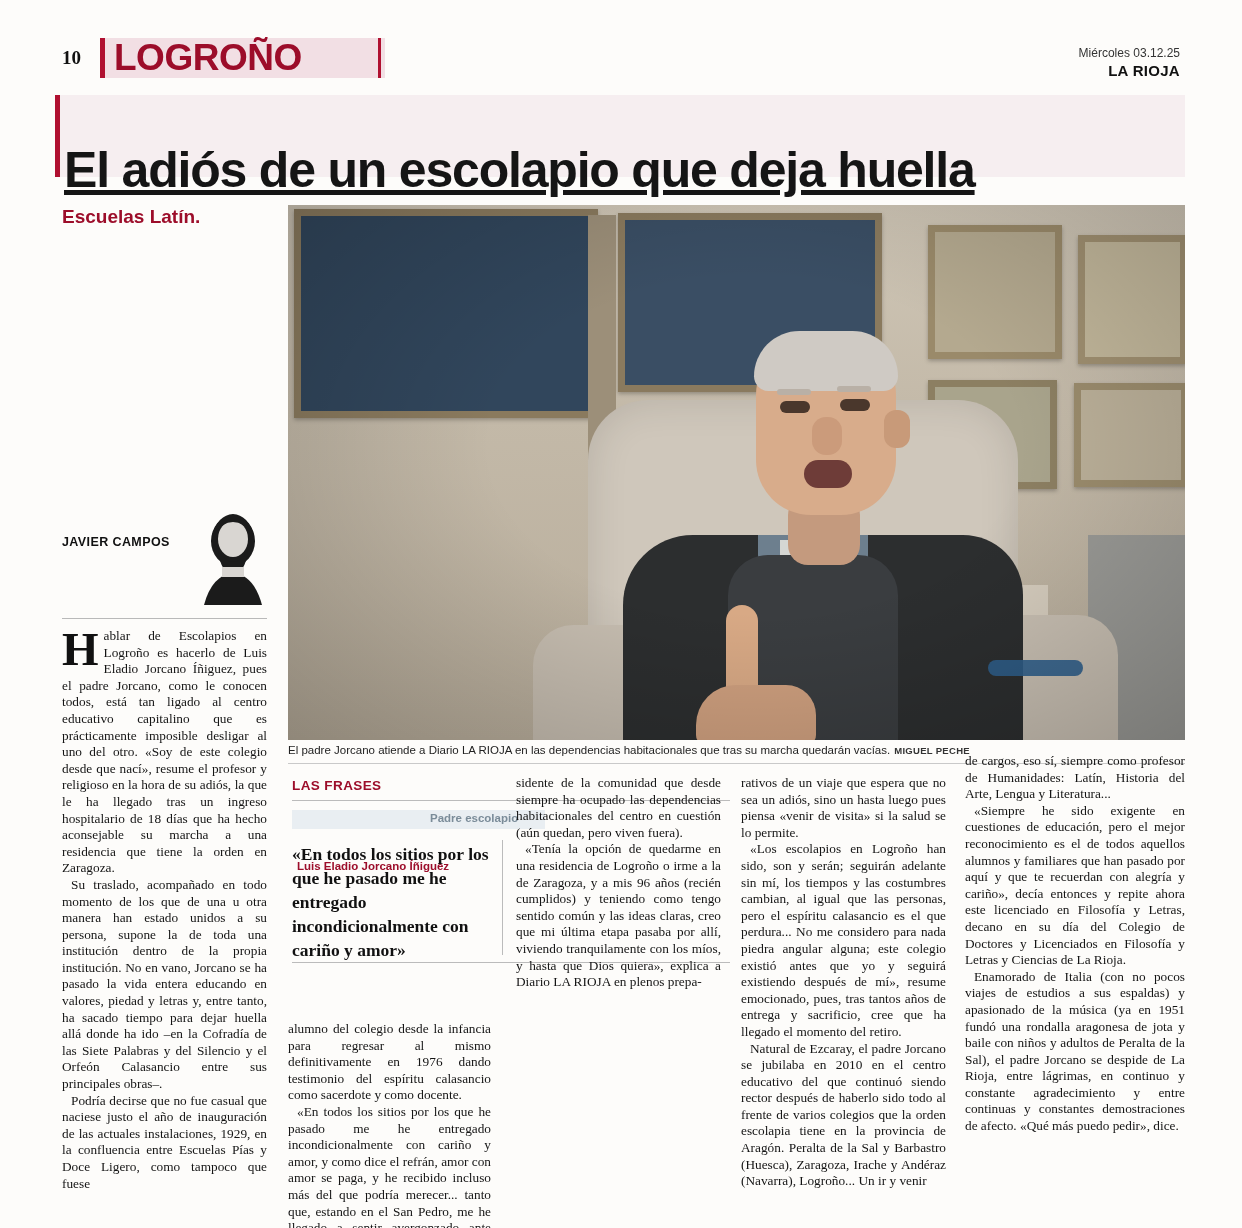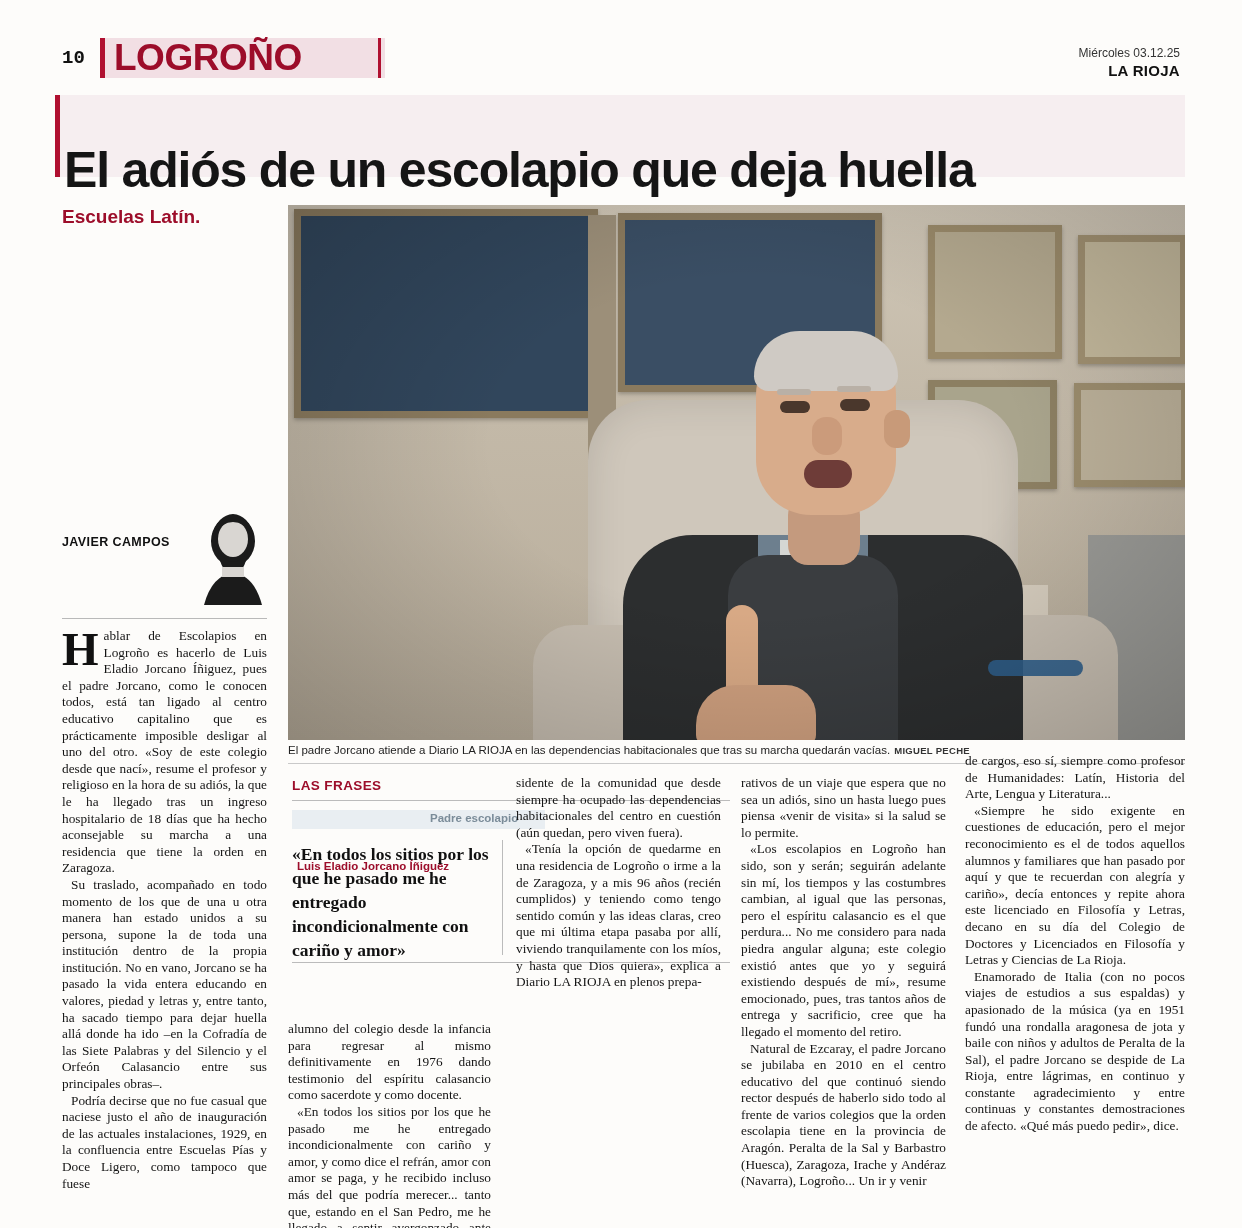--- a/index.html
+++ b/index.html
@@ -25,21 +25,21 @@
   
   .masthead {
     position: absolute;
     left: 0; top: 0;
     width: 1242px;
     height: 92px;
   }
   .page-number {
     position: absolute;
     left: 62px; top: 47px;
-    font-family: Liberation Mono, monospace;
+    font-family: Liberation Serif, serif;
     font-weight: bold;
     font-size: 19px;
     color: #111;
   }
   .section-band {
     position: absolute;
     left: 100px; top: 38px;
     width: 285px;
     height: 40px;
     background: #f2dfe4;
@@ -103,20 +103,21 @@
   .headline {
     position: absolute;
     left: 64px; top: 102px;
     width: 1120px;
     font-family: "Liberation Sans", sans-serif;
     font-weight: bold;
     font-size: 50px;
     line-height: 68px;
     letter-spacing: -1.2px;
     color: #151515;
+    text-decoration: underline;
   }
 
   
   .intro-col {
     position: absolute;
     left: 62px; top: 205px;
     width: 205px;
   }
   .kicker {
     font-family: "Liberation Sans", sans-serif;

